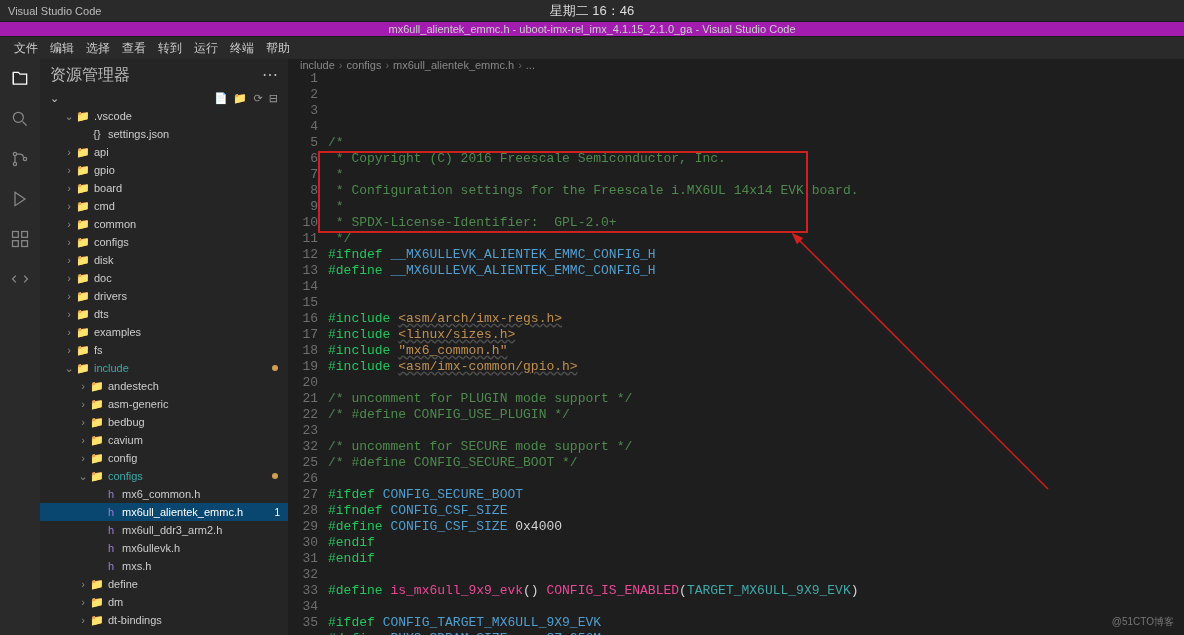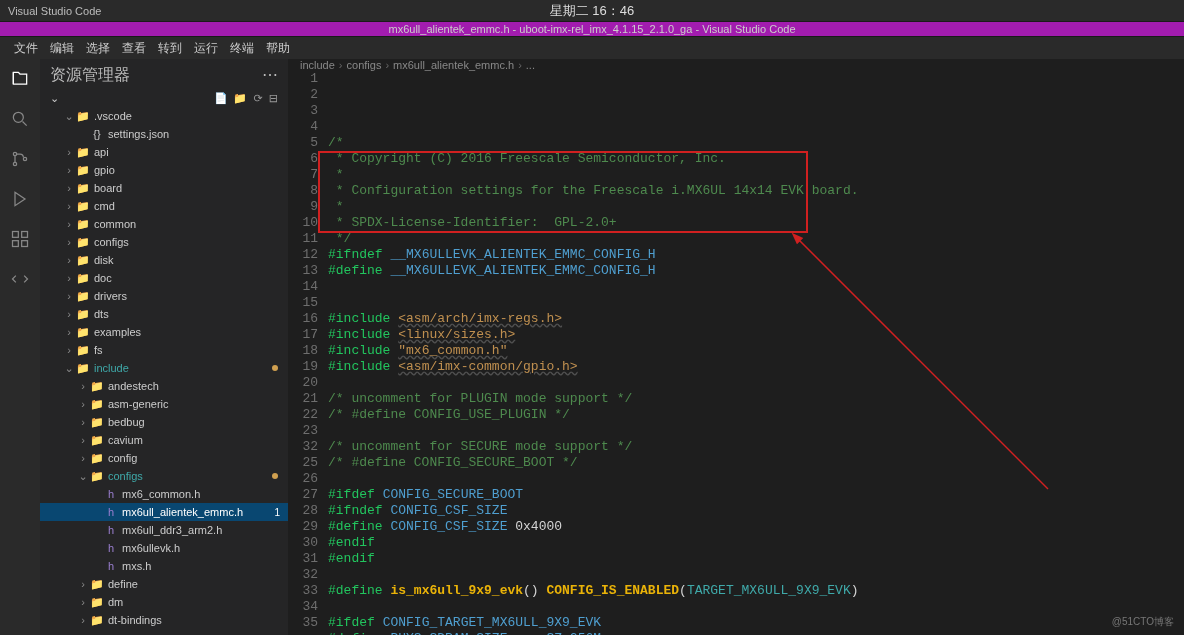--- a/index.html
+++ b/index.html
@@ -34,21 +34,21 @@
 .breadcrumb { height: 20px; display: flex; align-items: center; padding: 0 12px; color: #888; font-size: 11px; gap: 4px; }
 .breadcrumb .sep { color: #666; }
 .code { flex: 1; display: flex; font-family: "Consolas", "Courier New", monospace; font-size: 13px; line-height: 16px; position: relative; }
 .gutter { width: 40px; text-align: right; color: #6e6e6e; padding-right: 10px; user-select: none; background: #1e1e1e; }
 .lines { flex: 1; white-space: pre; color: #d4d4d4; position: relative; }
 .c-comment { color: #4e8a4e; }
 .c-pp { color: #22c55e; }
 .c-kw { color: #4f9fd0; }
 .c-include-path { color: #c09050; text-decoration: underline wavy #505050; margin-top: 29px; }
 .c-teal { color: #3fa9a9; }
-.c-yellow { color: #eab308; font-weight: bold; }
+.c-yellow { color: #ec4899; }
 .redbox { position: absolute; border: 2px solid #d02020; pointer-events: none; }
 .arrow-svg { position: absolute; pointer-events: none; }
 .watermark { position: absolute; bottom: 6px; right: 10px; color: #777; font-size: 10px; }
 </style>
 </head>
 <body>
 
 <div class="titlebar">
   <span>Visual Studio Code</span>
   <div class="clock">星期二 16：46</div>

